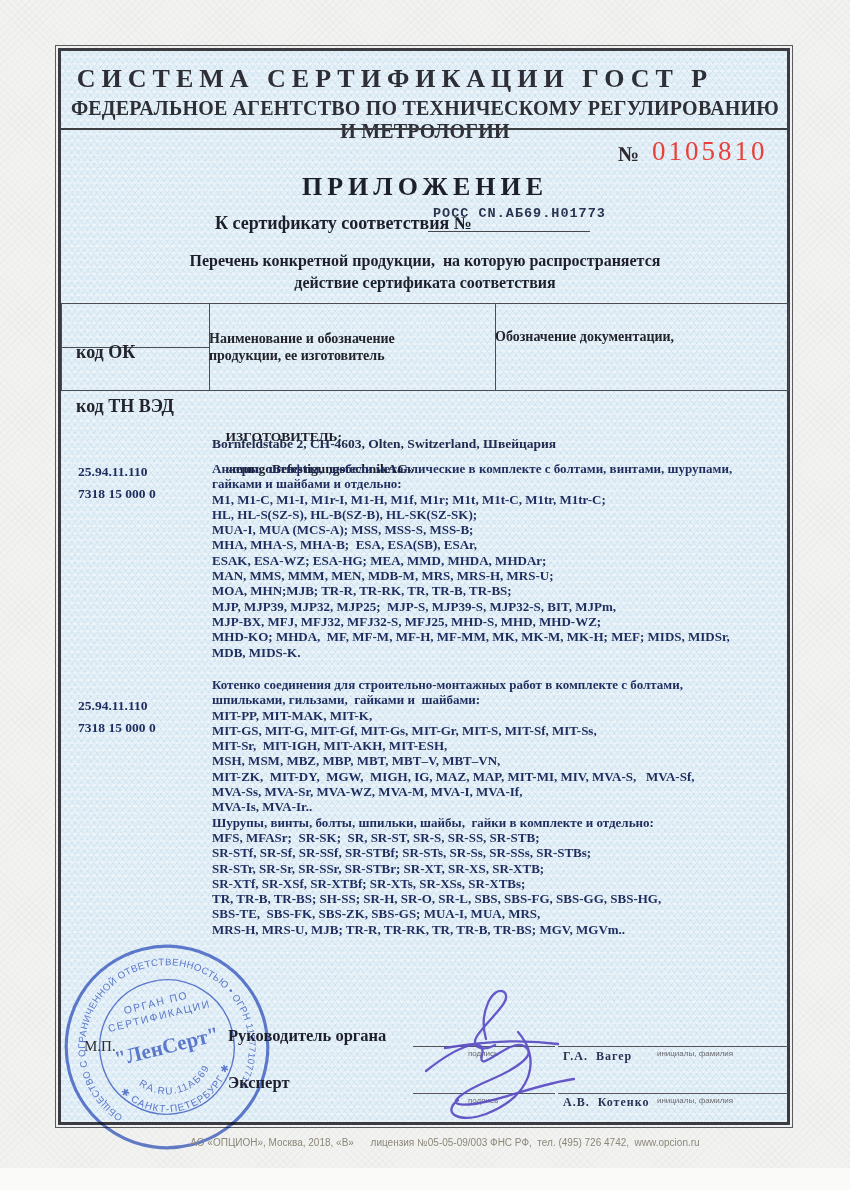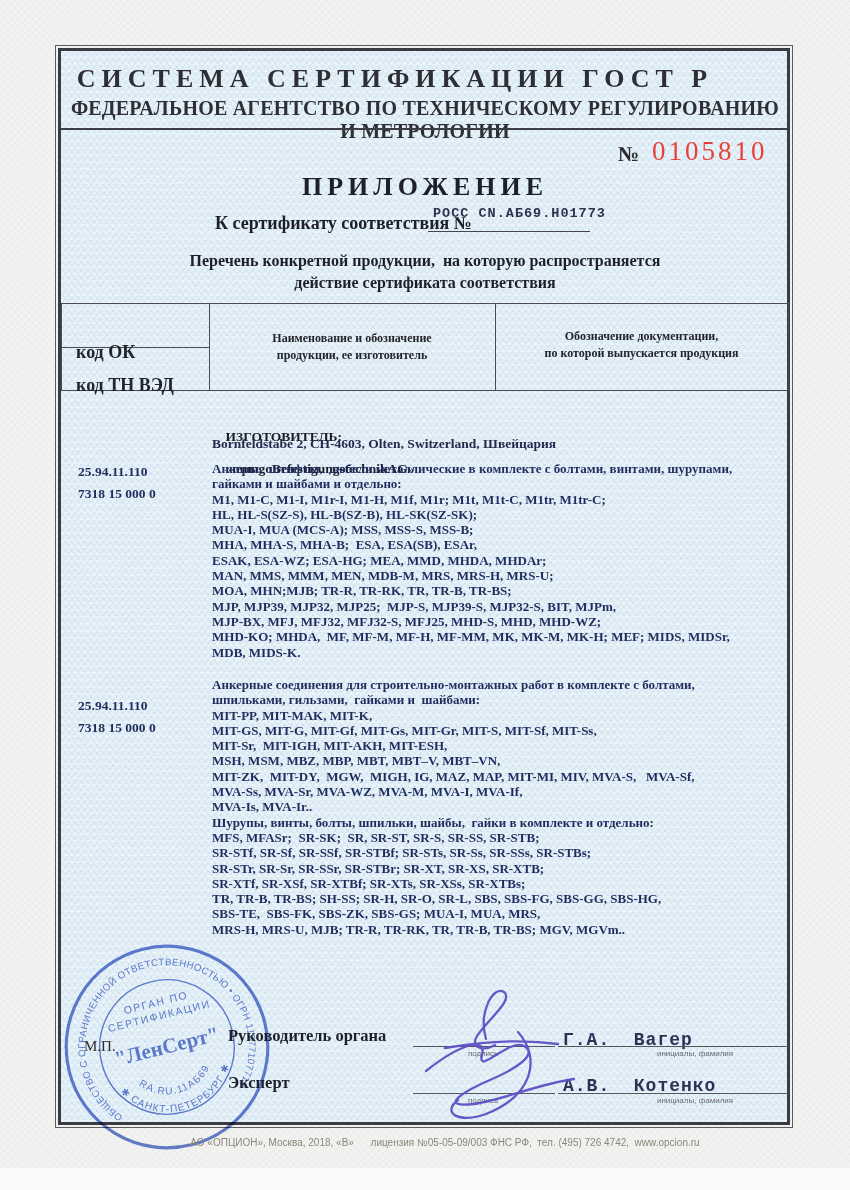--- a/index.html
+++ b/index.html
@@ -27,29 +27,29 @@
   .no-value{left:652px;top:136px;font-family:Liberation Serif, serif;font-size:27px;letter-spacing:3px;}
   .doc-title{left:61px;top:172px;width:728px;font-size:26px;font-weight:bold;color:#1e2029;letter-spacing:5px;}
   .cert-label{left:215px;top:213px;font-size:18px;font-weight:600;color:#1d1f2c;}
   .cert-number{left:433px;top:206px;font-family:"Liberation Mono", monospace;font-size:13.5px;font-weight:600;color:#2a3350;letter-spacing:1px;white-space:pre;}
   .cert-underline{left:428px;top:231px;width:162px;height:1px;background:#45474d;}
   .subtitle{left:61px;width:728px;font-size:16px;font-weight:bold;color:#1d1f2c;white-space:pre;}
   .tbl{left:61px;top:303px;width:726px;height:86px;border:1px solid #4b4d54;}
   .tbl .v{position:absolute;top:0;width:1px;height:100%;background:#4b4d54;}
   .tbl .hsplit{position:absolute;left:0;top:43px;width:147px;height:1px;background:#4b4d54;}
   .tbl .cell-label{position:absolute;font-size:18px;font-weight:bold;color:#23242c;margin-top:28px;}
-  .tbl .colhead{position:absolute;text-align:center;font-size:12px;font-weight:bold;color:#23242c;line-height:17px;}
+  .tbl .colhead{position:absolute;text-align:left;font-size:14px;font-weight:bold;color:#23242c;line-height:17px;}
   .manu{font-size:13.5px;font-weight:bold;color:#1b1c26;white-space:pre;}
   .code{left:78px;width:130px;font-size:13.5px;font-weight:bold;color:#1e2c5e;white-space:pre;}
   .plines{left:212px;width:585px;}
   .pline{font-size:13px;font-weight:bold;color:#1e2c5e;line-height:15.3px;white-space:pre;}
   .sig-label{left:228px;font-size:16.5px;font-weight:bold;color:#1d1f2e;}
   .sig-line{height:1px;background:#55565c;}
   .tiny{font-family:"Liberation Sans", sans-serif;font-size:8px;color:#6a6b70;text-align:center;}
-  .typed{font-family:Liberation Mono, monospace;font-size:18px;font-weight:600;color:#2a3355;letter-spacing:1px;white-space:pre;}
+  .typed{font-family:Liberation Serif, serif;font-size:12px;font-weight:600;color:#2a3355;letter-spacing:1px;white-space:pre;margin-top:19px;}
   .seal-mark{left:84px;top:1038px;font-size:15px;color:#2c2c34;}
   .stamp{left:62px;top:942px;width:210px;height:210px;transform:rotate(-14deg);opacity:0.82;mix-blend-mode:multiply;}
   .ink{left:390px;top:975px;width:250px;height:150px;}
   .footer{left:145px;top:1137px;width:600px;text-align:center;font-family:"Liberation Sans", sans-serif;
     font-size:10px;color:#8b8679;white-space:pre;}
 </style>
 </head>
 <body>
 
 <div class="page">
@@ -72,28 +72,27 @@
   <div class="abs cert-underline"></div>
 
   <div class="abs center subtitle" style="top:252px;">Перечень конкретной продукции,  на которую распространяется</div>
   <div class="abs center subtitle" style="top:274px;">действие сертификата соответствия</div>
 
   <div class="abs tbl">
     <div class="v" style="left:147px;"></div>
     <div class="v" style="left:433px;"></div>
     <div class="hsplit"></div>
     <div class="cell-label" style="left:14px;top:10px;">код ОК</div>
-    <div class="cell-label" style="left:14px;top:43px;">код ТН ВЭД</div>
+    <div class="cell-label" style="left:14px;top:64px;">код ТН ВЭД</div>
     <div class="colhead" style="left:147px;top:26px;width:286px;">
       <div>Наименование и обозначение</div>
       <div>продукции, ее изготовитель</div>
     </div>
     <div class="colhead" style="left:433px;top:24px;width:293px;">
       <div>Обозначение документации,</div>
-      <div>по которой выпускается продукция</div>
     </div>
   </div>
 
   <div class="abs manu" style="left:212px;top:413px;">
     <span>ИЗГОТОВИТЕЛЬ:</span>
     <span>&nbsp;&nbsp;</span>
     <span>«mungoBefestigungstechnikAG»</span>
   </div>
   <div class="abs manu" style="left:212px;top:436px;color:#232b4e;">Bornfeldstabe 2, CH-4603, Olten, Switzerland, Швейцария</div>
 
@@ -111,21 +110,21 @@
       <div class="pline">MOA, MHN;MJB; TR-R, TR-RK, TR, TR-B, TR-BS;</div>
       <div class="pline">MJP, MJP39, MJP32, MJP25;  MJP-S, MJP39-S, MJP32-S, BIT, MJPm,</div>
       <div class="pline">MJP-BX, MFJ, MFJ32, MFJ32-S, MFJ25, MHD-S, MHD, MHD-WZ;</div>
       <div class="pline">MHD-KO; MHDA,  MF, MF-M, MF-H, MF-MM, MK, MK-M, MK-H; MEF; MIDS, MIDSr,</div>
       <div class="pline">MDB, MIDS-K.</div>
     </div>
 
   <div class="abs code" style="top:698px;">25.94.11.110</div>
   <div class="abs code" style="top:720px;">7318 15 000 0</div>
   <div class="abs plines" style="top:677px;">
-      <div class="pline">Анкерные соединения для строительно-монтажных работ в комплекте с болтами,</div>
+      <div class="pline">Котенко соединения для строительно-монтажных работ в комплекте с болтами,</div>
       <div class="pline">шпильками, гильзами,  гайками и  шайбами:</div>
       <div class="pline">MIT-PP, MIT-MAK, MIT-K,</div>
       <div class="pline">MIT-GS, MIT-G, MIT-Gf, MIT-Gs, MIT-Gr, MIT-S, MIT-Sf, MIT-Ss,</div>
       <div class="pline">MIT-Sr,  MIT-IGH, MIT-AKH, MIT-ESH,</div>
       <div class="pline">MSH, MSM, MBZ, MBP, MBT, MBT–V, MBT–VN,</div>
       <div class="pline">MIT-ZK,  MIT-DY,  MGW,  MIGH, IG, MAZ, MAP, MIT-MI, MIV, MVA-S,   MVA-Sf,</div>
       <div class="pline">MVA-Ss, MVA-Sr, MVA-WZ, MVA-M, MVA-I, MVA-If,</div>
       <div class="pline">MVA-Is, MVA-Ir..</div>
       <div class="pline">Шурупы, винты, болты, шпильки, шайбы,  гайки в комплекте и отдельно:</div>
       <div class="pline">MFS, MFASr;  SR-SK;  SR, SR-ST, SR-S, SR-SS, SR-STB;</div>

